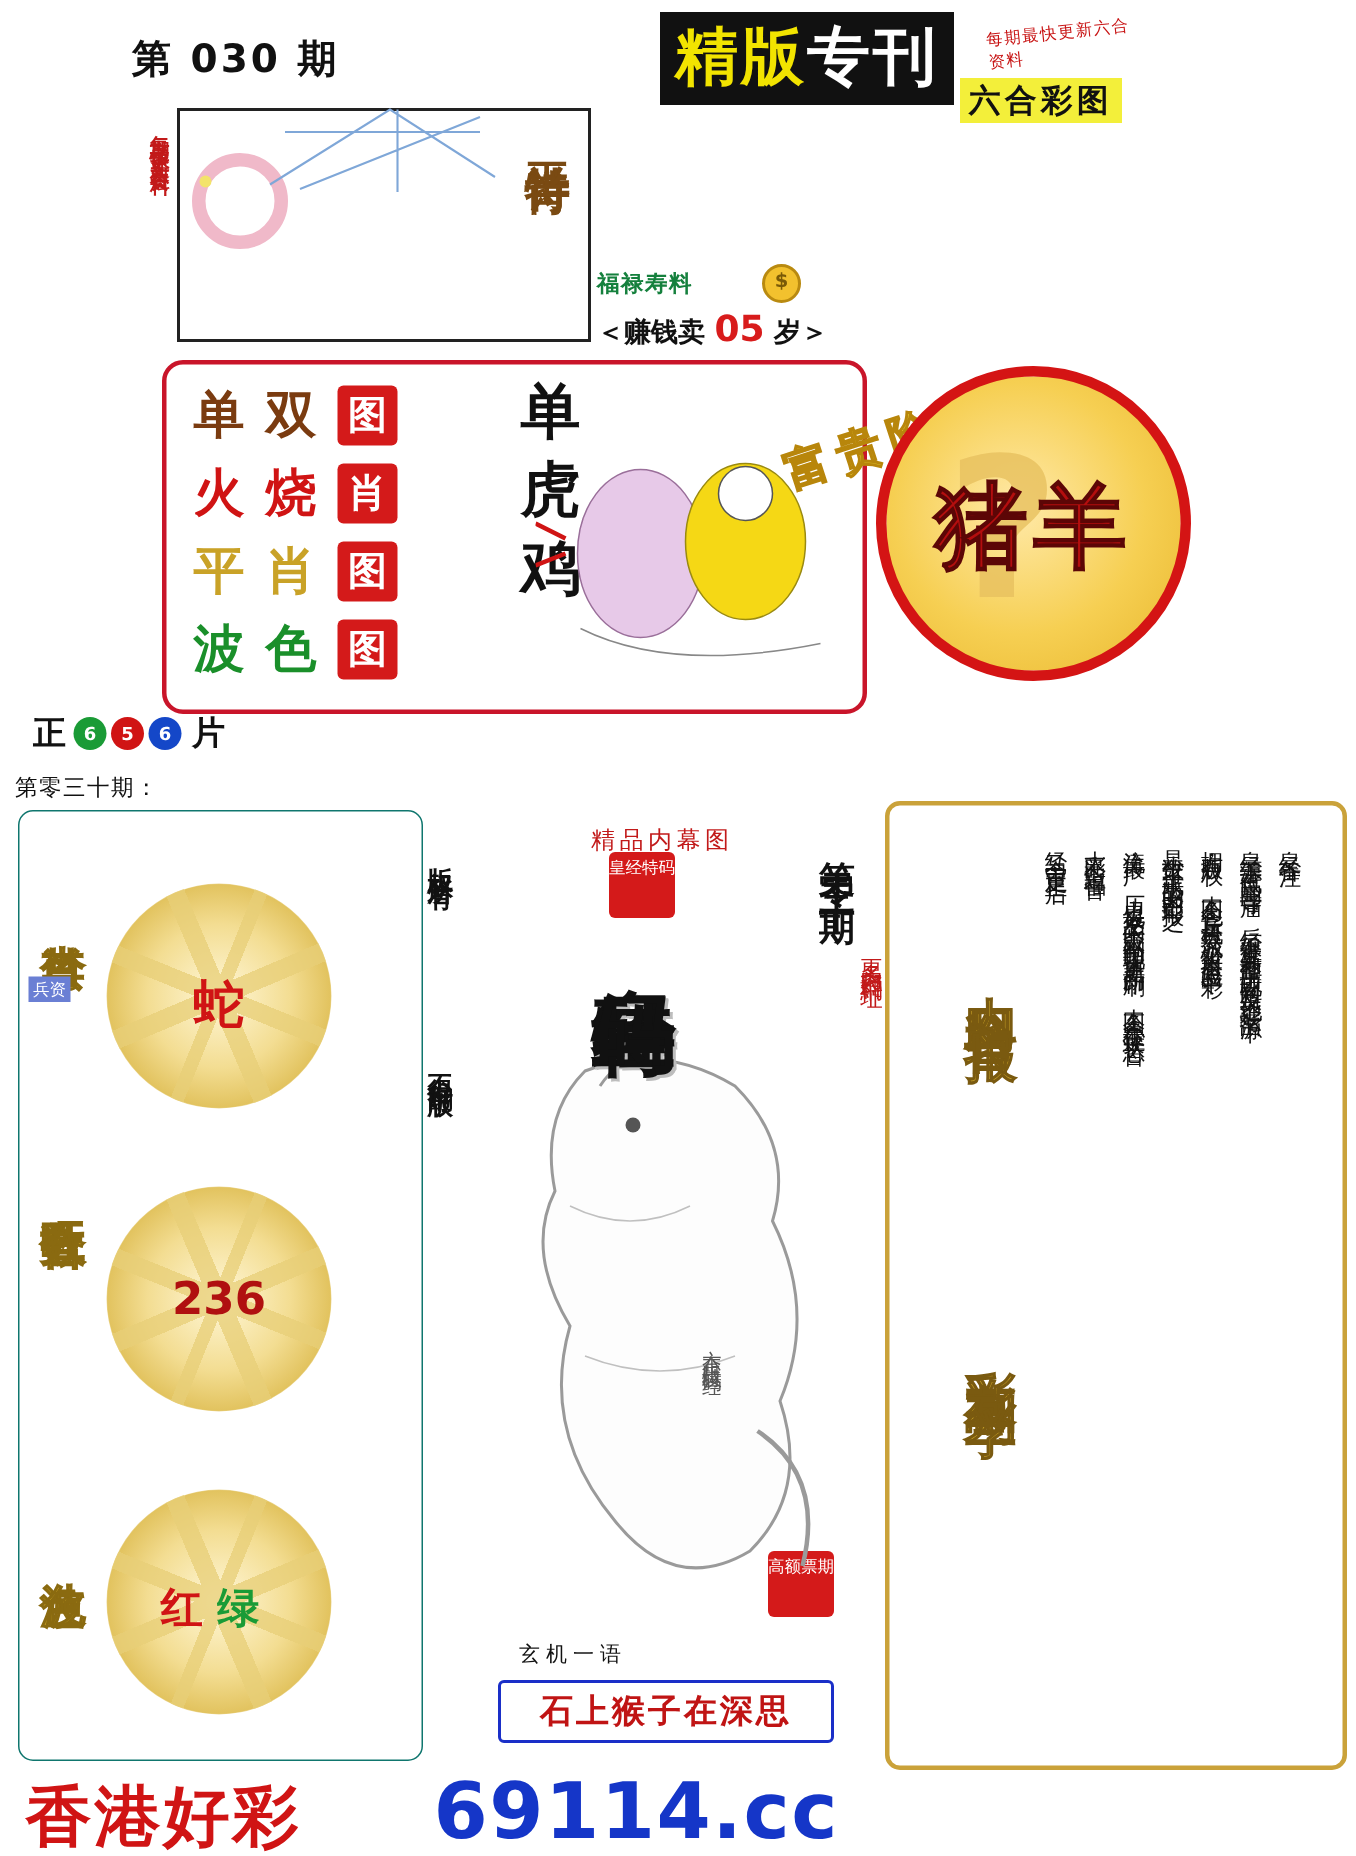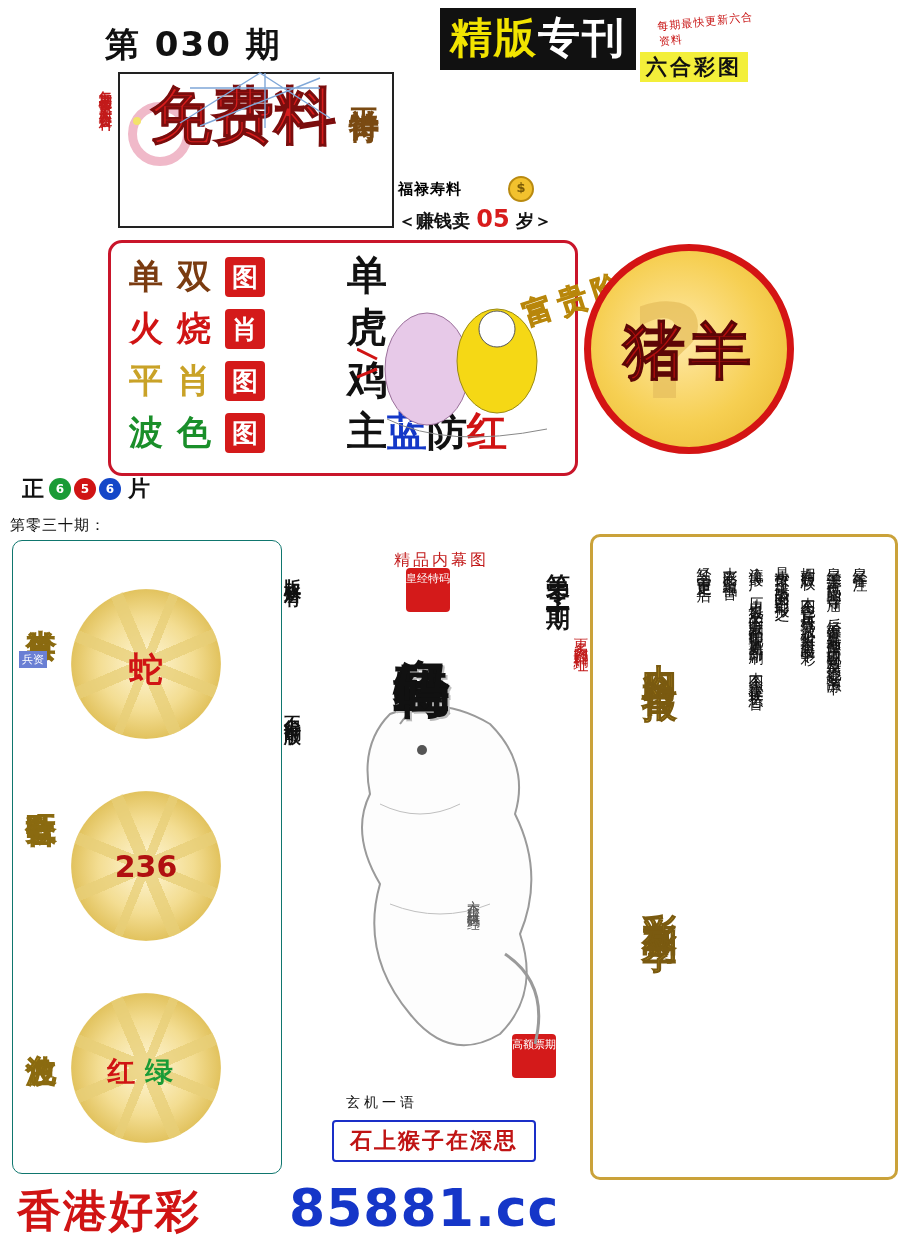--- a/index.html
+++ b/index.html
@@ -2,21 +2,21 @@
 <html><head>
 <meta charset="utf-8">
 <style>
   html,body{margin:0;padding:0;background:#ffffff;}
   body{width:904px;height:1237px;position:relative;overflow:hidden;
        font-family:"DejaVu Sans","Liberation Sans",sans-serif;}
   .abs{position:absolute;}
   .vert{writing-mode:vertical-rl;text-orientation:upright;}
 
   
-  #issue-label{left:105px;top:22px;font-size:34px;font-weight:bold;color:#111;letter-spacing:2px;}
+  #issue-label{left:88px;top:22px;font-size:26px;font-weight:bold;color:#111;letter-spacing:2px;}
   #issue-label .num{color:#111;}
 
   #brand-box{left:440px;top:8px;width:320px;height:62px;}
   #brand-main{position:absolute;left:0;top:0;font-size:42px;font-weight:bold;
       background:#111;color:#fff;padding:2px 10px 4px 10px;letter-spacing:2px;}
   #brand-main .y{color:#f2e400;}
   #brand-sub{position:absolute;left:200px;top:44px;font-size:21px;color:#111;
       background:#f3ef3a;padding:1px 6px;font-weight:bold;letter-spacing:3px;}
   #brand-tag{position:absolute;left:218px;top:6px;font-size:11px;color:#c81414;letter-spacing:1px;
       transform:rotate(-6deg);}
@@ -30,21 +30,21 @@
       line-height:56px;-webkit-text-stroke:1px #7a0d0d;}
   #rabbit-sub{position:absolute;right:8px;top:10px;font-size:30px;font-weight:bold;color:#7a4a12;
       letter-spacing:2px;}
   #rabbit-donut{position:absolute;left:8px;top:28px;width:46px;height:46px;border-radius:50%;
       border:9px solid #f0b9c9;background:#fff;}
   #rabbit-donut:after{content:"";position:absolute;left:-4px;top:6px;width:8px;height:8px;border-radius:50%;background:#f3e36a;}
   .scribble{position:absolute;}
 
   
   #money-line{left:398px;top:180px;width:180px;}
-  #money-top{font-size:15px;font-weight:bold;color:#000000;letter-spacing:1px;}
+  #money-top{font-size:15px;font-weight:bold;color:#15803d;letter-spacing:1px;}
   #money-bot{font-size:18px;font-weight:bold;color:#111;margin-top:6px;}
   #money-bot .num{color:#d81c1c;font-size:24px;}
   #coin{position:absolute;left:110px;top:-4px;width:22px;height:22px;border-radius:50%;
       background:#f2c12e;border:2px solid #b98a10;color:#7a5a07;font-size:13px;text-align:center;line-height:20px;font-weight:bold;}
 
   
   #panel{left:108px;top:240px;width:464px;height:230px;border:3px solid #c9152a;border-radius:14px;background:#fff;}
   #panel-left{position:absolute;left:18px;top:8px;}
   .prow{height:52px;display:flex;align-items:center;gap:14px;}
   .pchar{font-size:34px;font-weight:bold;}
@@ -98,21 +98,21 @@
   #mid-title{position:absolute;left:106px;top:16px;font-size:16px;color:#c21a1a;letter-spacing:3px;}
   #mid-copy{position:absolute;left:-6px;top:30px;font-size:17px;color:#111;letter-spacing:4px;font-weight:bold;}
   #mid-copy2{position:absolute;left:-6px;top:168px;font-size:17px;color:#111;letter-spacing:4px;font-weight:bold;}
   #mid-issue{position:absolute;left:254px;top:20px;font-size:24px;color:#111;letter-spacing:8px;font-weight:bold;}
   #mid-issue2{position:absolute;left:306px;top:130px;font-size:14px;color:#c21a1a;letter-spacing:4px;}
   #rat-art{position:absolute;left:42px;top:120px;width:230px;height:430px;}
   #huang-title{position:absolute;left:96px;top:80px;font-size:56px;font-weight:bold;color:#111;
      line-height:76px;letter-spacing:2px;text-shadow:2px 2px 0 #bdbdbd;}
   #mid-foot{position:absolute;left:58px;top:560px;font-size:14px;color:#111;letter-spacing:4px;}
   #mid-bottom-line{position:absolute;left:44px;top:586px;width:196px;border:2px solid #1a2fc8;border-radius:4px;
-     text-align:center;font-size:22px;font-weight:bold;color:#c01414;padding:4px 2px;letter-spacing:2px;}
+     text-align:center;font-size:22px;font-weight:bold;color:#c01414;padding:4px 12px;letter-spacing:2px;}
   .stamp{position:absolute;width:44px;height:44px;background:#d41a1a;border-radius:4px;color:#fff;
      font-size:11px;line-height:13px;text-align:center;padding-top:4px;box-sizing:border-box;}
   .vcol{position:absolute;font-size:15px;color:#111;letter-spacing:3px;line-height:17px;}
   .vcol-big{position:absolute;font-size:34px;font-weight:bold;color:#c9a227;letter-spacing:8px;
      -webkit-text-stroke:1px #7a5a10;}
   #right-sidecol{position:absolute;left:-22px;top:90px;font-size:15px;color:#c21a1a;letter-spacing:3px;}
 
   
   #footer{left:3px;top:1178px;width:762px;height:59px;}
   #footer-cn{position:absolute;left:14px;top:4px;font-size:44px;font-weight:bold;color:#d01414;letter-spacing:2px;}
@@ -132,21 +132,20 @@
     <span class="y">精版</span><span>专刊</span>
   </div>
   <div id="brand-tag">每期最快更新六合资料</div>
   <div id="brand-sub">六合彩图</div>
 </div>
 
 <div class="abs vert" id="left-slogan">每期最快更新六合资料</div>
 
 <div class="abs" id="rabbit-box">
   <div id="rabbit-donut"></div>
-  <div id="rabbit-big">免费料</div>
   <div id="rabbit-sub" class="vert">平特诗肖</div>
   <svg class="scribble" style="left:50px;top:-6px;" width="190" height="70">
     <path d="M10 55 L90 5 L160 50 M20 20 L150 20 M95 5 L95 60 M30 58 L150 10" stroke="#7fa7d8" fill="none" stroke-width="1.4"></path>
   </svg>
 </div>
 
 <div class="abs" id="money-line">
   <div id="money-top">福禄寿料</div>
   <div id="coin">$</div>
   <div id="money-bot">
@@ -176,23 +175,20 @@
     <div class="prow">
       <span class="pchar c-green">波</span>
       <span class="pchar c-green">色</span>
       <span class="seal">图</span>
     </div>
   </div>
   <div id="panel-mid">
     <div>单</div>
     <div>虎</div>
     <div>鸡鼠</div>
-    <div>
-      <span>主</span><span class="blue">蓝</span><span>防</span><span class="red">红</span>
-    </div>
   </div>
   <svg class="scribble" style="left:246px;top:56px;" width="220" height="170">
     <ellipse cx="70" cy="70" rx="42" ry="56" fill="#e7c9e8" stroke="#9a6f9a"></ellipse>
     <ellipse cx="140" cy="62" rx="40" ry="52" fill="#f5d815" stroke="#9a8a10"></ellipse>
     <circle cx="140" cy="30" r="18" fill="#fff" stroke="#555"></circle>
     <path d="M30 120 Q90 150 190 130" stroke="#888" fill="none"></path>
     <path d="M20 60 L0 50 M20 70 L0 78" stroke="#d01414" stroke-width="3"></path>
   </svg>
 </div>
 
@@ -263,14 +259,14 @@
   <div class="vert vcol" style="left:232px;top:18px;height:600px;">皇经源于古代民间善寺庙，后经香港集新社整理出版现向料及天地彩坛常源中</div>
   <div class="vert vcol" style="left:206px;top:18px;height:600px;">拥有版权，本图包含坛兵机只要诚心祈求自有应验中彩，</div>
   <div class="vert vcol" style="left:180px;top:18px;height:600px;">是少数可正式出版的内部彩报之一，</div>
   <div class="vert vcol" style="left:154px;top:18px;height:600px;">流传最广，历史也最悠久的古版本制印现重新更新印刷，本图会小最佳状态首</div>
   <div class="vert vcol" style="left:128px;top:18px;height:260px;">大彩民造出福音</div>
   <div class="vert vcol" style="left:102px;top:18px;height:260px;">经马会审定更正后</div>
 </div>
 
 <div class="abs" id="footer">
   <div id="footer-cn">香港好彩</div>
-  <div id="footer-url">85881.cc</div>
+  <div id="footer-url">69114.cc</div>
 </div>
 
 </body></html>

